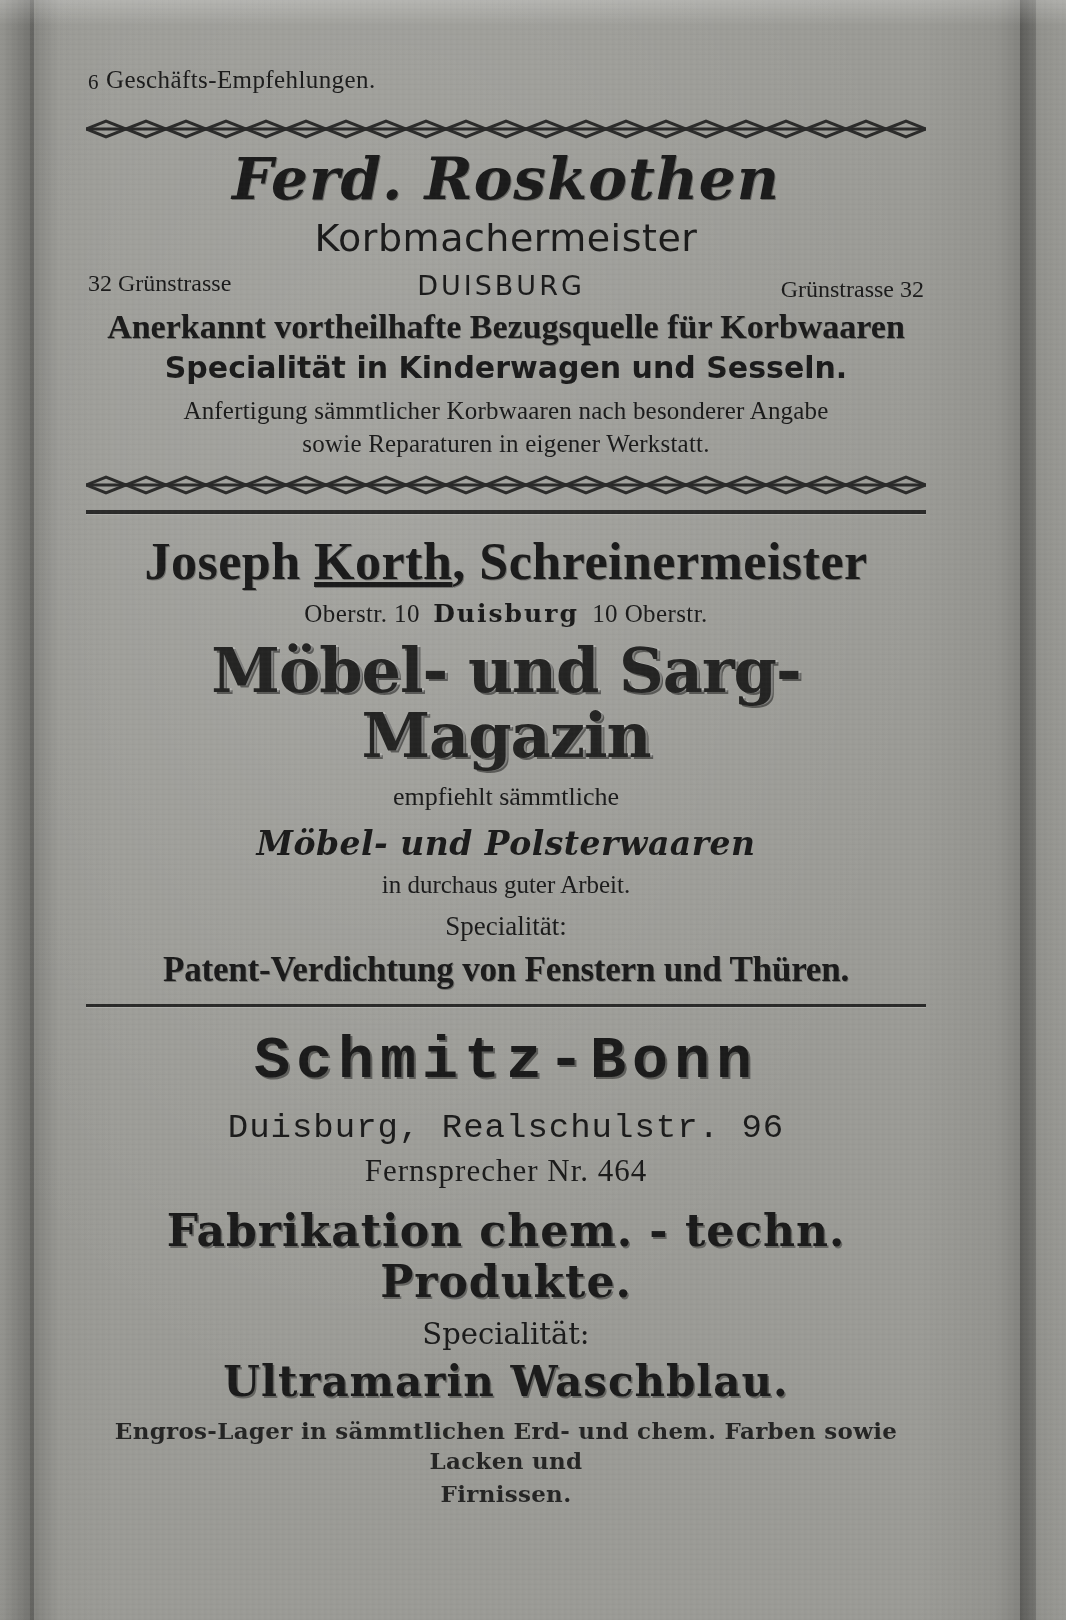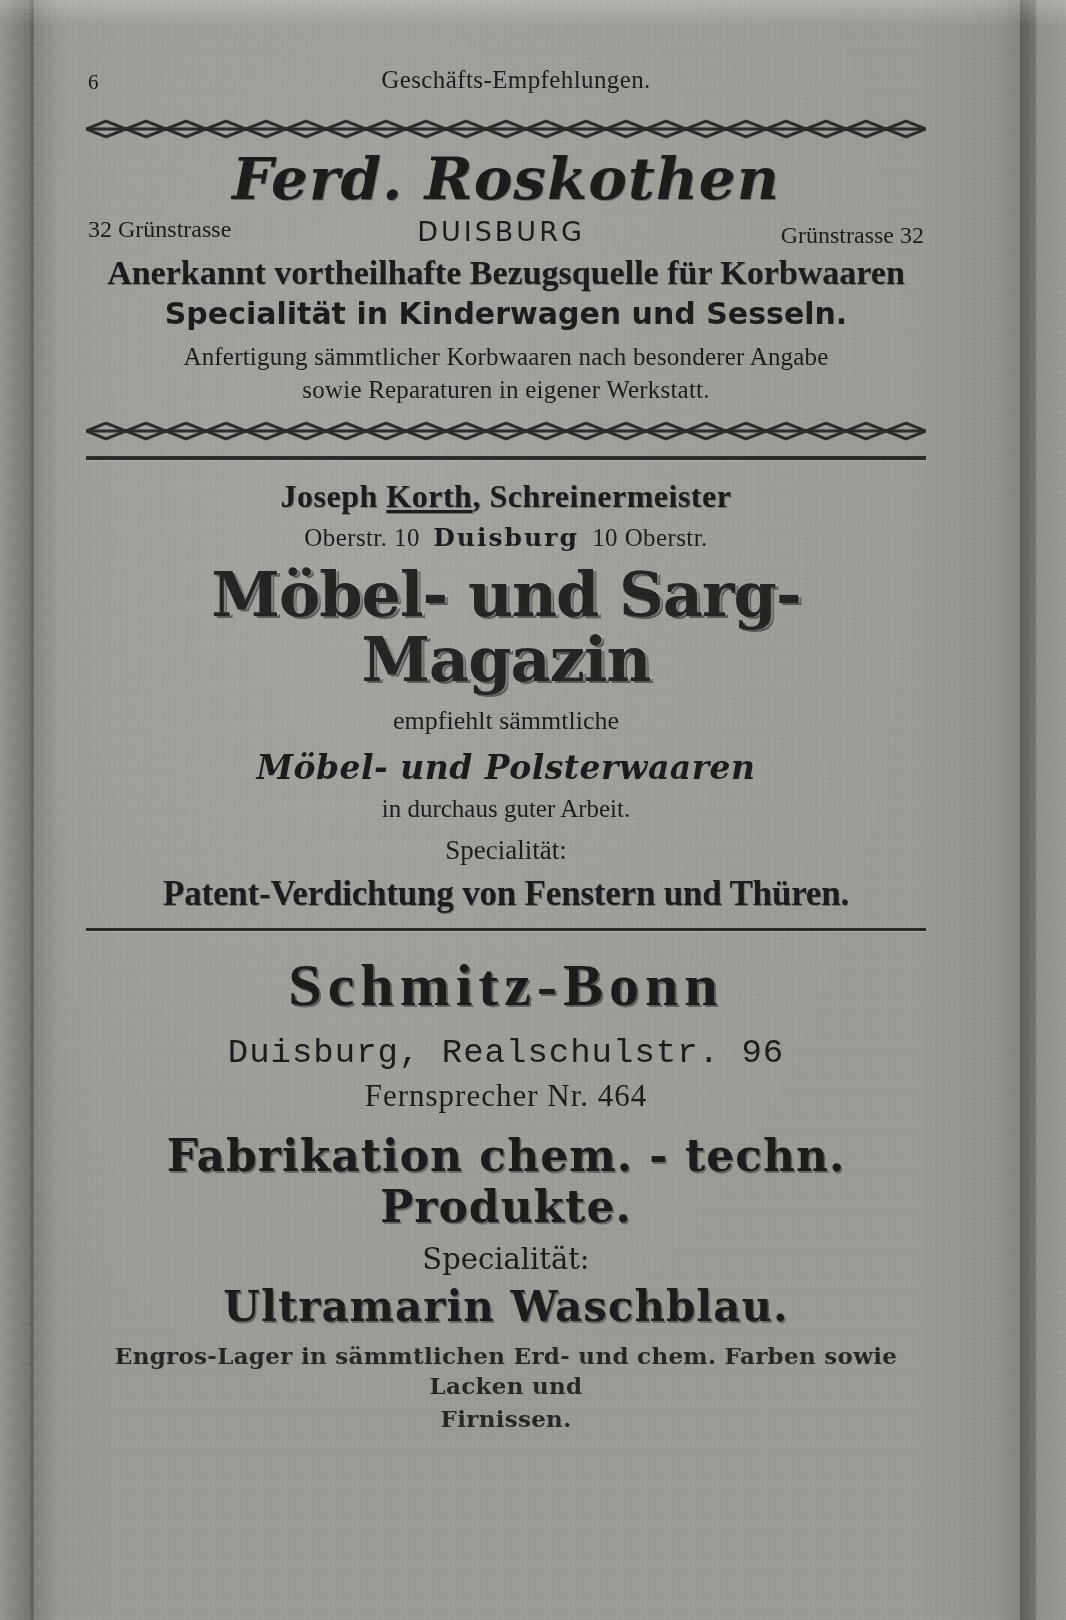--- a/index.html
+++ b/index.html
@@ -76,21 +76,20 @@
     position: absolute;
     left: 2px;
     top: 8px;
     font-size: 21px;
     letter-spacing: .5px;
   }
   .runhead {
     position: absolute;
     left: 0; right: 0;
     top: 4px;
-    text-align: center;
     font-size: 25px;
     letter-spacing: .4px;
     padding-left: 20px;
   }
 
   
   .ornament {
     width: 840px;
     height: 22px;
     margin: 4px 0 6px 0;
@@ -164,21 +163,21 @@
     font-size: 25px;
     line-height: 1.25;
     margin: 0 0 2px 0;
     letter-spacing: .2px;
   }
 
   
   .korth {
     font-family: "Liberation Serif", serif;
     font-weight: bold;
-    font-size: 32px;
+    font-size: 52px;
     letter-spacing: .5px;
     margin: 18px 0 8px 0;
     text-shadow: 1px 1px 0 rgba(0,0,0,0.3);
   }
   .korth u { text-decoration: underline; text-underline-offset: 3px; }
   .korth-addr {
     font-size: 25px;
     margin: 0 0 10px 0;
     letter-spacing: .4px;
   }
@@ -222,21 +221,21 @@
   }
   .patent {
     font-family: "Liberation Serif", serif;
     font-weight: bold;
     font-size: 35px;
     margin: 4px 0 10px 0;
     letter-spacing: -.2px;
     text-shadow: .8px .8px 0 rgba(0,0,0,0.3);
   }
   .schmitz {
-    font-family: Liberation Serif, serif;
+    font-family: Liberation Mono, monospace;
     font-weight: bold;
     font-size: 60px;
     letter-spacing: 6px;
     margin: 20px 0 14px 0;
     text-shadow: 2px 2px 0 rgba(0,0,0,0.4);
   }
   .frak-addr {
     font-family: Liberation Mono, monospace;
     font-size: 34px;
     letter-spacing: 1px;
@@ -322,20 +321,21 @@
           <path d="M720 11 L740 3 L760 11 L740 19 Z"></path>
           <path d="M760 11 L780 3 L800 11 L780 19 Z"></path>
           <path d="M800 11 L820 3 L840 11 L820 19 Z"></path>
           <path d="M0 11 H840"></path>
         </g>
       </svg>
     </div>
 
     <div class="ad">
       <div class="script-name">Ferd. Roskothen</div>
+      <div class="trade">Korbmachermeister</div>
       <div class="addrline">
         <span class="left">32 Grünstrasse</span>
         <span class="mid">DUISBURG</span>
         <span class="right">Grünstrasse 32</span>
       </div>
       <div class="bold-wide">Anerkannt vortheilhafte Bezugsquelle für Korbwaaren</div>
       <div class="spec1">Specialität in Kinderwagen und Sesseln.</div>
       <div class="fine">Anfertigung sämmtlicher Korbwaaren nach besonderer Angabe</div>
       <div class="fine">sowie Reparaturen in eigener Werkstatt.</div>
     </div>

